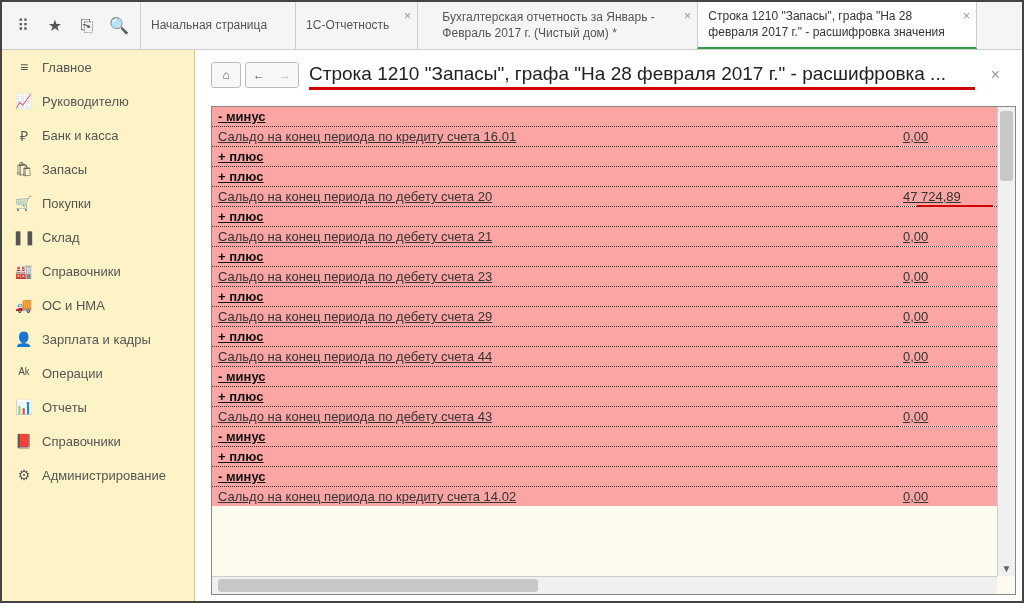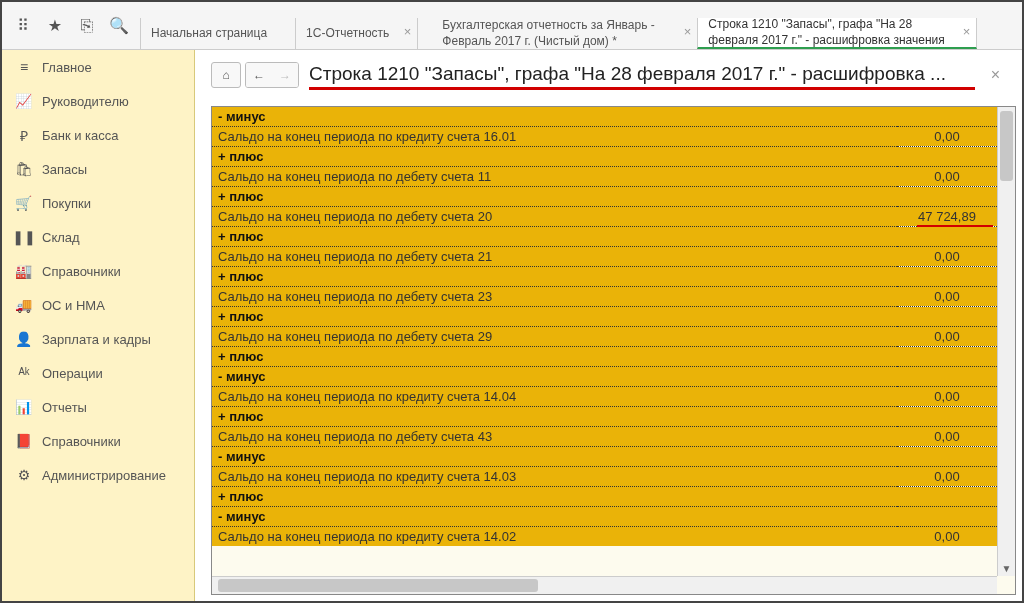--- a/index.html
+++ b/index.html
@@ -35,21 +35,20 @@
     align-items: center;
     justify-content: center;
     color: #555;
     font-size: 16px;
     cursor: pointer;
   }
   .tabs {
     display: flex;
     flex: 1;
     align-items: stretch;
-    margin-top: 16px;
   }
   .tab {
     border-left: 1px solid #ccc;
     padding: 6px 28px 6px 10px;
     position: relative;
     display: flex;
     align-items: center;
     font-size: 12px;
     color: #555;
     background: #f5f5f5;
@@ -195,26 +194,27 @@
   }
 
   table.data {
     width: 100%;
     border-collapse: collapse;
     font-size: 13px;
   }
   table.data td {
     border-top: 1px dotted #333;
     padding: 2px 6px 2px 6px;
-    background: #eab308;
+    background: #fca5a5;
     white-space: nowrap;
+    text-decoration: underline;
   }
   table.data tr:first-child td { border-top: none; }
   table.data td.val {
-    text-align: center;
+    text-align: left;
     width: 100px;
     position: relative;
   }
   td.hdr {
     font-weight: bold;
     color: #111;
   }
   .val-underline {
     position:absolute; left:20px; right:4px; bottom:-1px;
     height:2px; background:#d10000;
@@ -329,24 +329,20 @@
                 <td class="hdr" colspan="2">- минус</td>
               </tr>
               <tr>
                 <td>Сальдо на конец периода по кредиту счета 16.01</td>
                 <td class="val">0,00</td>
               </tr>
               <tr>
                 <td class="hdr" colspan="2">+ плюс</td>
               </tr>
               <tr>
-                <td>Сальдо на конец периода по дебету счета 11</td>
-                <td class="val">0,00</td>
-              </tr>
-              <tr>
                 <td class="hdr" colspan="2">+ плюс</td>
               </tr>
               <tr>
                 <td>Сальдо на конец периода по дебету счета 20</td>
                 <td class="val">47 724,89<div class="val-underline"></div></td>
               </tr>
               <tr>
                 <td class="hdr" colspan="2">+ плюс</td>
               </tr>
               <tr>
@@ -364,39 +360,35 @@
                 <td class="hdr" colspan="2">+ плюс</td>
               </tr>
               <tr>
                 <td>Сальдо на конец периода по дебету счета 29</td>
                 <td class="val">0,00</td>
               </tr>
               <tr>
                 <td class="hdr" colspan="2">+ плюс</td>
               </tr>
               <tr>
+                <td>Сальдо на конец периода по дебету счета 44</td>
+                <td class="val">0,00</td>
+              </tr>
+              <tr>
                 <td class="hdr" colspan="2">- минус</td>
               </tr>
               <tr>
-                <td>Сальдо на конец периода по кредиту счета 14.04</td>
-                <td class="val">0,00</td>
-              </tr>
-              <tr>
                 <td class="hdr" colspan="2">+ плюс</td>
               </tr>
               <tr>
                 <td>Сальдо на конец периода по дебету счета 43</td>
                 <td class="val">0,00</td>
               </tr>
               <tr>
                 <td class="hdr" colspan="2">- минус</td>
-              </tr>
-              <tr>
-                <td>Сальдо на конец периода по кредиту счета 14.03</td>
-                <td class="val">0,00</td>
               </tr>
               <tr>
                 <td class="hdr" colspan="2">+ плюс</td>
               </tr>
               <tr>
                 <td class="hdr" colspan="2">- минус</td>
               </tr>
               <tr>
                 <td>Сальдо на конец периода по кредиту счета 14.02</td>
                 <td class="val">0,00</td>

